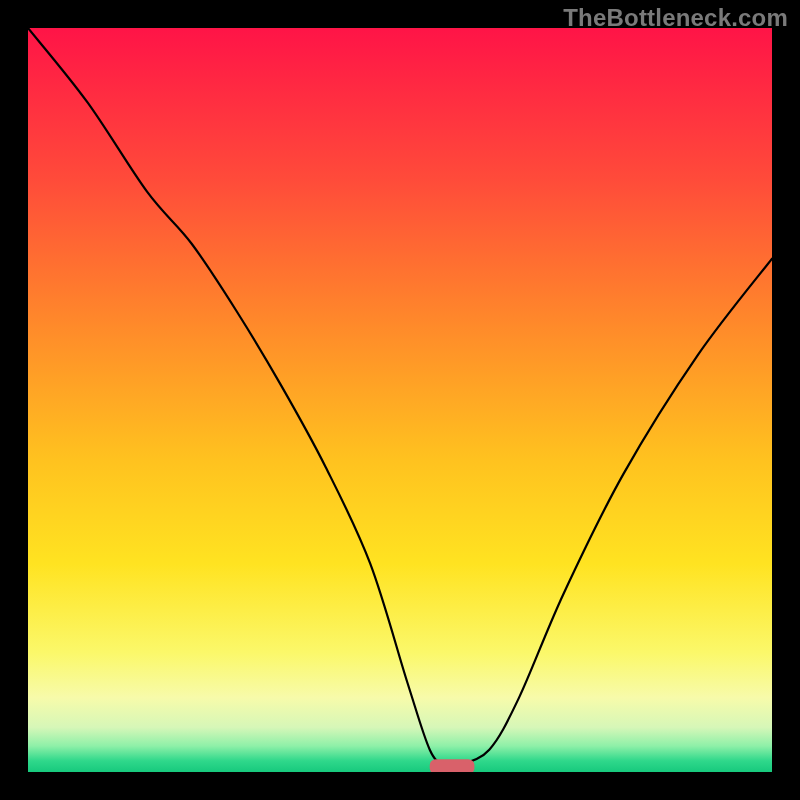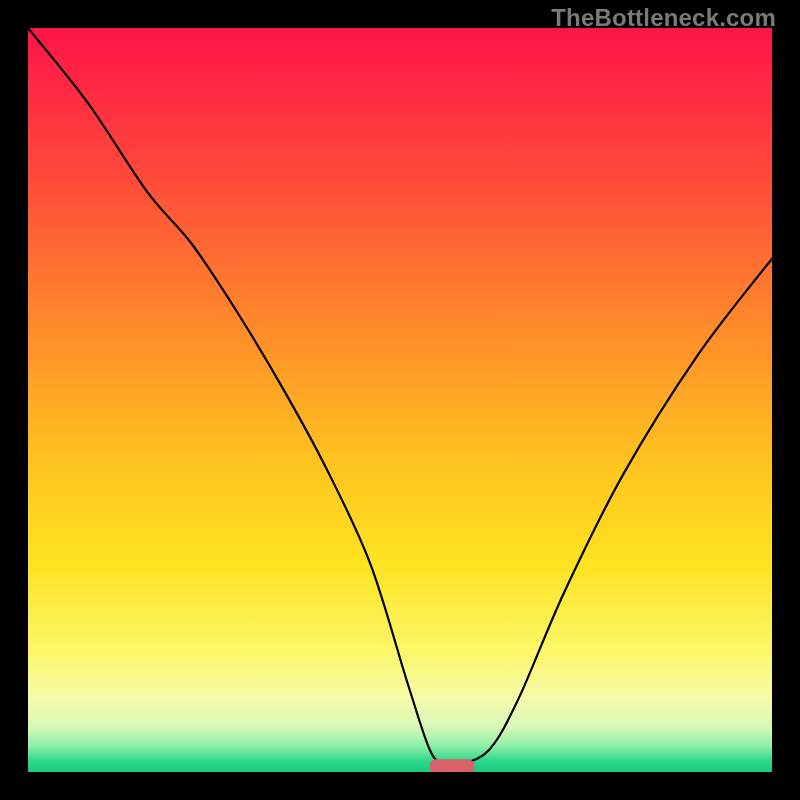--- a/index.html
+++ b/index.html
@@ -13,21 +13,21 @@
   }
   .container {
     position: relative;
     width: 800px;
     height: 800px;
     background: #000;
   }
   .watermark {
     position: absolute;
     top: 4px;
-    right: 24px;
+    right: 12px;
     color: #7a7a7a;
     font-size: 24px;
     font-weight: 600;
     letter-spacing: 0.2px;
     z-index: 5;
   }
   .plot-area {
     position: absolute;
     left: 28px;
     top: 28px;

